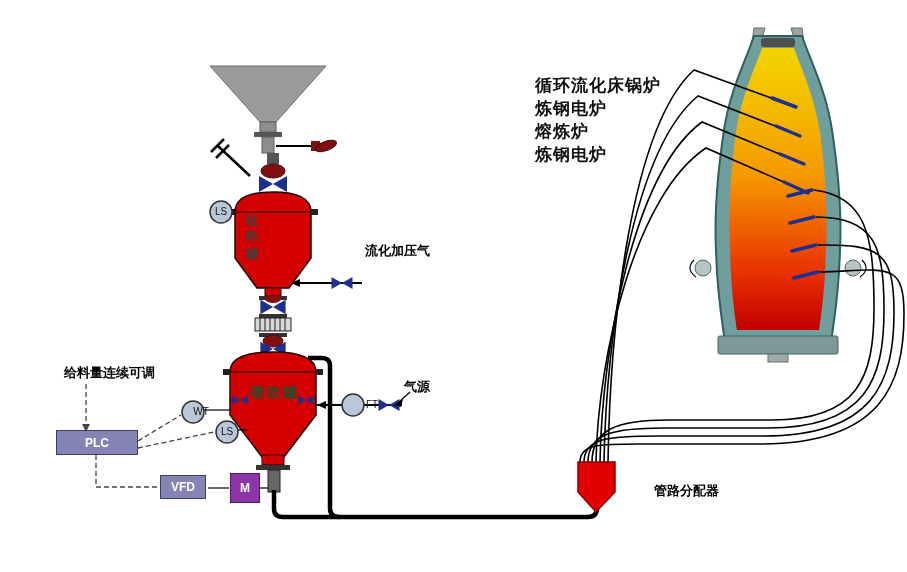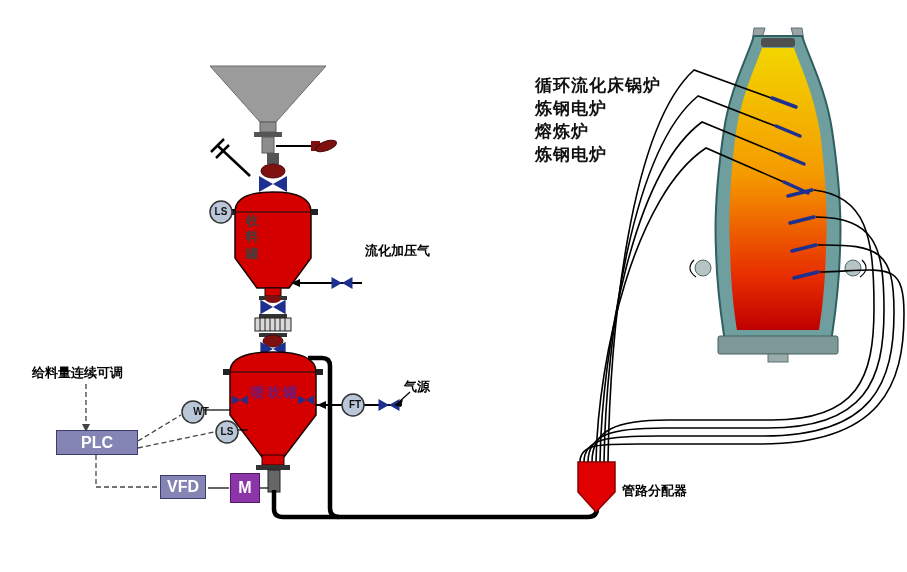--- a/index.html
+++ b/index.html
@@ -3,25 +3,25 @@
 <meta charset="utf-8">
 <style>
   html,body{margin:0;padding:0;background:#ffffff;}
   .stage{position:relative;width:907px;height:572px;background:#fff;overflow:hidden;
          font-family:"Liberation Sans",sans-serif;margin-left:8px;}
   .stage svg{position:absolute;left:0;top:0;}
   .lbl{position:absolute;color:#000;font-weight:bold;white-space:nowrap;font-size:13px;}
   .app-item{position:absolute;left:527px;font-size:17px;font-weight:bold;color:#111;letter-spacing:1px;white-space:nowrap;}
   .vlabel{position:absolute;width:16px;font-size:13px;font-weight:bold;color:#404040;
           line-height:1.25;word-break:break-all;text-align:center;white-space:normal;}
-  .wlabel{position:absolute;font-size:14px;font-weight:bold;color:#701a75;letter-spacing:2px;white-space:nowrap;}
+  .wlabel{position:absolute;font-size:14px;font-weight:bold;color:#14532d;letter-spacing:2px;white-space:nowrap;}
   .ctrl-box{position:absolute;display:flex;align-items:center;justify-content:center;
-            background:#8585b5;border:1px solid #3c3c6e;color:#fff;font-size:16px;font-weight:bold;box-sizing:border-box;}
+            background:#8585b5;border:1px solid #3c3c6e;color:#fff;font-size:12px;font-weight:bold;box-sizing:border-box;}
   .motor{background:#8b35a8;border-color:#54186b;}
-  .tag{position:absolute;width:22px;text-align:center;font-size:10px;font-weight:bold;color:#111;}
+  .tag{position:absolute;width:22px;text-align:center;font-size:10px;font-weight:normal;color:#111;}
   
   .pipe{stroke:#000;stroke-width:4.5;fill:none;stroke-linejoin:round;}
   .fan{stroke:#000;stroke-width:1.6;fill:none;}
   .thin{stroke:#000;stroke-width:1.8;fill:none;}
   .thin1{stroke:#000;stroke-width:1.2;fill:none;}
   .dash{stroke:#444;stroke-width:1.3;fill:none;stroke-dasharray:5 3;}
   .lance{stroke:#1d2f8f;stroke-width:3.5;fill:none;stroke-linecap:round;}
   .inst{fill:#b9c7d9;stroke:#333;stroke-width:1.5;}
   .seam{stroke:#111;stroke-width:1;}
   .flange{fill:#333;}
@@ -178,36 +178,36 @@
     <circle cx="219" cy="432" r="11" class="inst"></circle>
     <circle cx="345" cy="405" r="11" class="inst"></circle>
   </g>
 </svg>
 
 <div class="app-item" style="top:74px">循环流化床锅炉</div>
 <div class="app-item" style="top:97px">炼钢电炉</div>
 <div class="app-item" style="top:120px">熔炼炉</div>
 <div class="app-item" style="top:143px">炼钢电炉</div>
 
-<div class="lbl" style="left:24px;top:364px">给料量连续可调</div>
+<div class="lbl" style="left:56px;top:364px">给料量连续可调</div>
 <div class="lbl" style="left:357px;top:242px">流化加压气</div>
 <div class="lbl" style="left:396px;top:378px">气源</div>
-<div class="lbl" style="left:614px;top:482px">管路分配器</div>
+<div class="lbl" style="left:646px;top:482px">管路分配器</div>
 
 <div class="vlabel" style="left:236px;top:213px">收料罐</div>
 <div class="wlabel" style="left:243px;top:384px">喷吹罐</div>
 
 <div class="ctrl-box" style="left:48px;top:430px;width:82px;height:25px">
       <span>PLC</span>
     </div>
 <div class="ctrl-box" style="left:152px;top:475px;width:46px;height:24px">
       <span>VFD</span>
     </div>
 <div class="ctrl-box motor" style="left:222px;top:473px;width:30px;height:30px">
       <span>M</span>
     </div>
 
 <div class="tag" style="left:202px;top:206px">LS</div>
 <div class="tag" style="left:182px;top:406px">WT</div>
 <div class="tag" style="left:208px;top:426px">LS</div>
-<div class="tag" style="left:336px;top:399px">FT</div>
+<div class="tag" style="left:353px;top:399px">FT</div>
 
 </div>
 
 </body></html>

